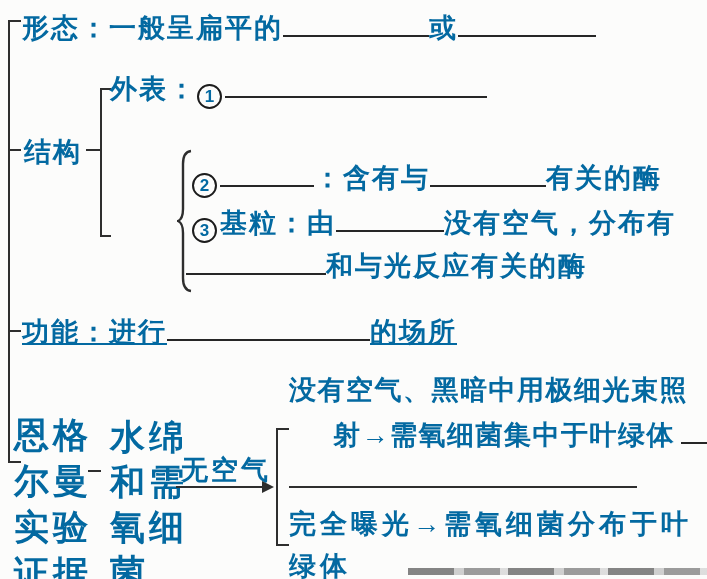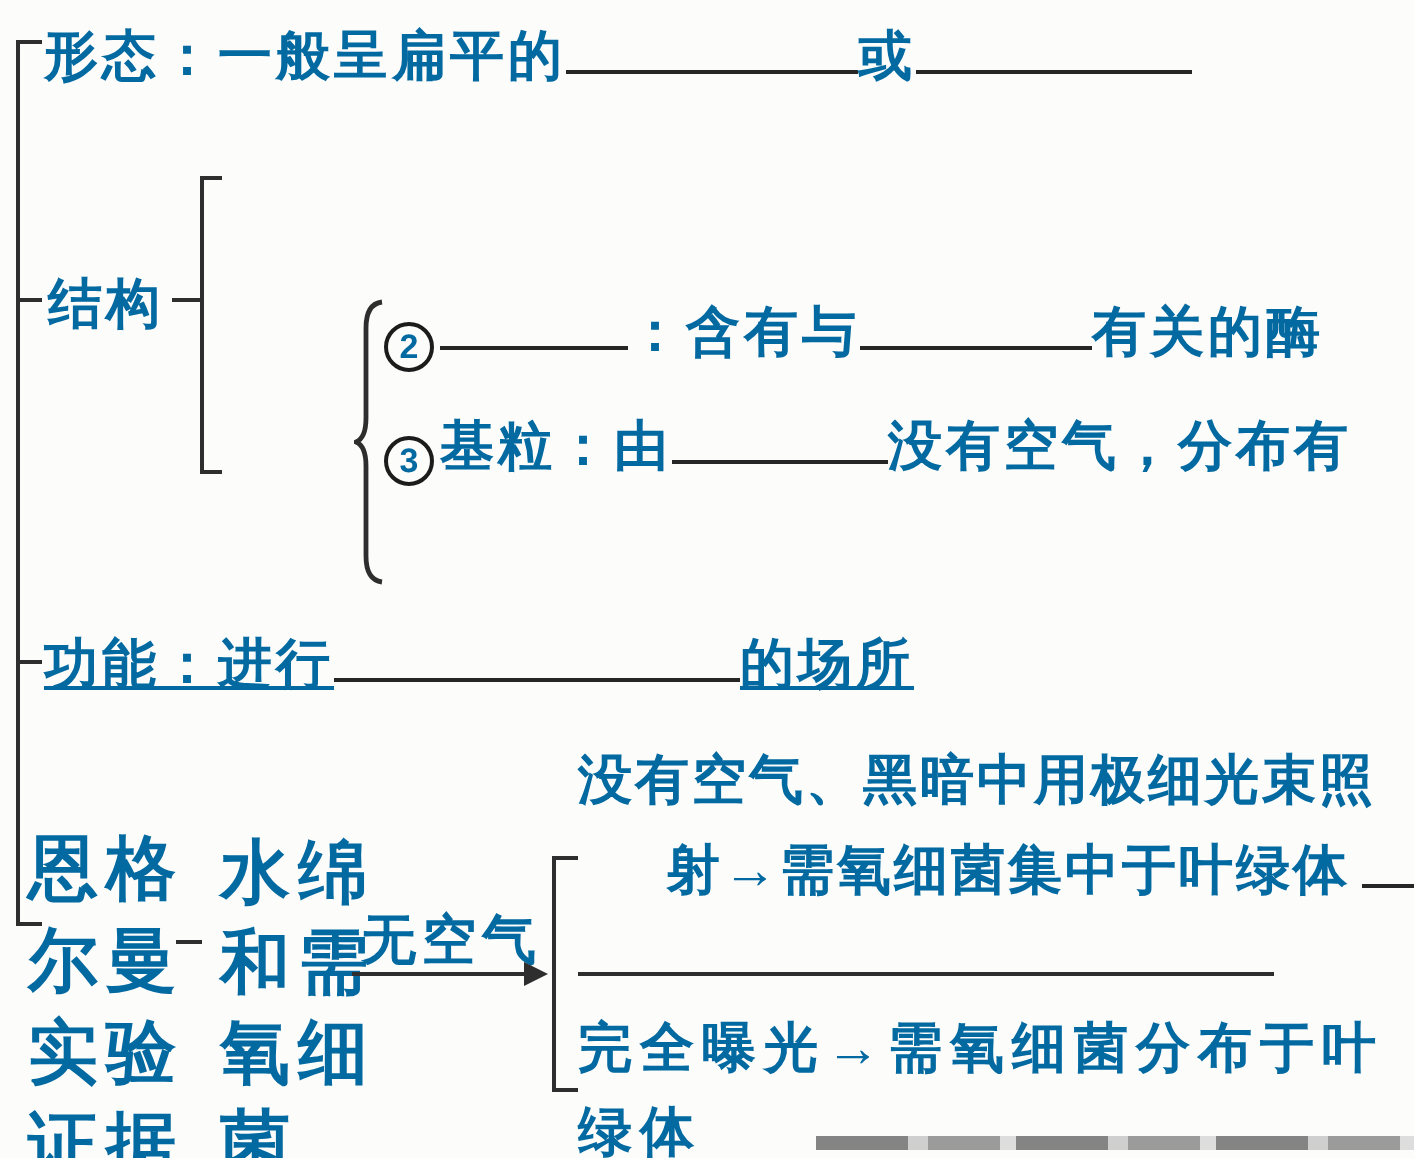--- a/index.html
+++ b/index.html
@@ -44,34 +44,40 @@
     <span>形态：一般呈扁平的</span><span class="blank" style="width:146px;"></span><span>或</span><span class="blank" style="width:138px;"></span>
   </div>
 
   <div class="row" style="left:24px;top:136px;"><span>结构</span></div>
   <div class="hline" style="left:86px;top:149px;width:14px;"></div>
 
   <div class="vline" style="left:100px;top:88px;height:149px;"></div>
   <div class="hline" style="left:100px;top:88px;width:11px;"></div>
   <div class="hline" style="left:100px;top:235px;width:11px;"></div>
 
+  <div class="row" style="left:110px;top:73px;">
+    <span>外表：</span><span class="cnum">1</span><span class="blank" style="width:262px;"></span>
+  </div>
 
 
   <svg class="brace" style="left:177px;top:149px;" width="18" height="144" viewBox="0 0 18 144">
     <path d="M14 2 Q6 3 6 15 L6 60 Q6 70 1 72 Q6 74 6 84 L6 129 Q6 141 14 142" fill="none" stroke="#2e2e2e" stroke-width="2.4"></path>
   </svg>
 
-  <div class="row" style="left:192px;top:150px;text-align:center;">
+  <div class="row" style="left:192px;top:162px;text-align:center;">
     <span class="cnum">2</span><span class="blank" style="width:94px;"></span><span>：含有与</span><span class="blank" style="width:116px;"></span><span>有关的酶</span>
   </div>
 
   <div class="row" style="left:192px;top:207px;">
     <span class="cnum">3</span><span>基粒：由</span><span class="blank" style="width:108px;"></span><span>没有空气，分布有</span>
   </div>
 
+  <div class="row" style="left:186px;top:250px;">
+    <span class="blank" style="width:140px;"></span><span>和与光反应有关的酶</span>
+  </div>
 
   <div class="row" style="left:22px;top:316px;text-decoration:underline;">
     <span>功能：进行</span><span class="blank" style="width:203px;"></span><span>的场所</span>
   </div>
 
   <div class="vcol" style="left:14px;top:392px;line-height:46px;">恩格
 尔曼
 实验
 证据</div>
   <div class="hline" style="left:88px;top:470px;width:13px;"></div>

